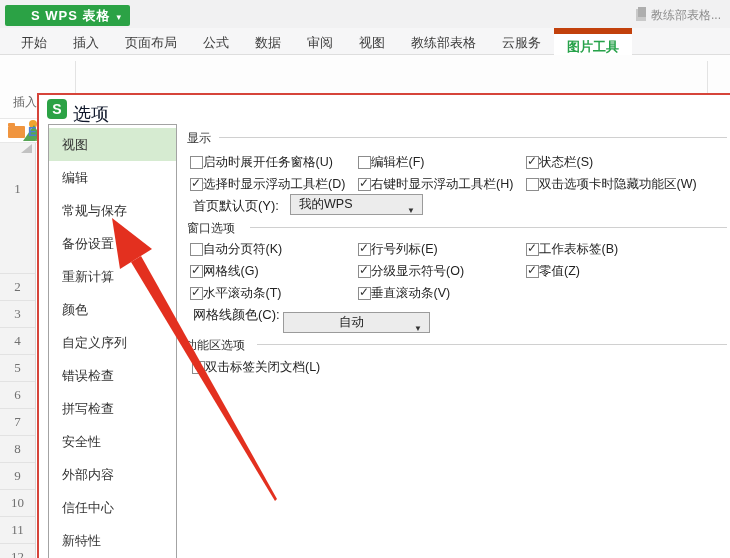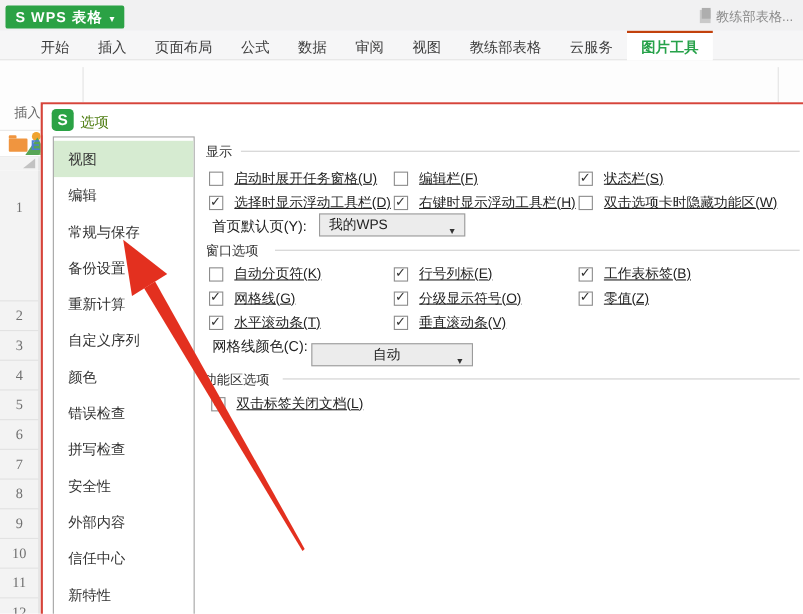--- a/index.html
+++ b/index.html
@@ -2,37 +2,37 @@
 <html><head>
 <meta charset="utf-8">
 <style>
   * { margin:0; padding:0; box-sizing:border-box; }
   html,body { width:730px; height:558px; overflow:hidden; }
   body { font-family:"Liberation Sans", sans-serif; background:#fff; position:relative; }
   .abs { position:absolute; }
 
   
   .titlebar { position:absolute; left:0; top:0; width:730px; height:28px; background:#f1f1f2; }
-  .app-btn { position:absolute; left:5px; top:5px; height:21px; padding:0 8px 0 9px;
+  .app-btn { position:absolute; left:5px; top:5px; height:21px; padding:0 8px 0 26px;
              background:#2ba245; color:#fff; font-size:13px; font-weight:bold;
              line-height:21px; border-radius:2px; letter-spacing:1px; }
   .app-btn .caret { font-size:9px; margin-left:6px; font-weight:normal; }
   .doc-name { position:absolute; left:636px; top:7px; width:94px; height:16px; overflow:hidden;
               white-space:nowrap; color:#8b8b8b; font-size:12px; line-height:15px; }
   .doc-ico { display:inline-block; width:10px; height:12px; background:#c9c9c9; position:relative;
              margin-right:5px; top:2px; }
   .doc-ico:after { content:""; position:absolute; left:2px; top:-2px; width:8px; height:10px;
                    background:#aeaeae; }
 
   
   .tabs { position:absolute; left:0; top:28px; width:730px; height:27px; background:#f6f6f7;
-          border-bottom:1px solid #dedede; display:flex; padding-left:24px; }
+          border-bottom:1px solid #dedede; display:flex; padding-left:8px; }
   .tab { height:27px; line-height:25px; padding:0 13px; font-size:13px; color:#3c3c3c;
          border-top:2px solid transparent; cursor:default; }
-  .tab.active { background:#fff; color:#27a24a; font-weight:bold; border-top:2px solid #c2410c; }
+  .tab.active { background:#fff; color:#27a24a; font-weight:bold; border-top:6px solid #c2410c; }
 
   
   .ribbon { position:absolute; left:0; top:55px; width:730px; height:63px; background:#fdfdfd; }
   .vsep { position:absolute; top:6px; width:1px; height:32px; background:#e3e3e3; }
   .rlabel { font-size:12px; color:#444; }
   .stepper-box { position:absolute; height:23px; border:1px solid #c6c6c6; background:#fff;
                  text-align:center; font-size:13px; color:#666; line-height:21px; }
   .cb-ribbon { position:absolute; display:flex; align-items:center; gap:5px; }
   .cb-ribbon .box { width:14px; height:14px; border:1px solid #9fb0a3; background:#fff;
                     position:relative; }
@@ -71,33 +71,33 @@
   .rowcell.first { height:119px; line-height:normal; padding-top:26px; }
   .rowcell.norm { height:27px; }
 
   
   .dialog { position:absolute; left:37px; top:93px; width:700px; height:470px;
             border:2px solid #d6443a; background:#fff; z-index:5; }
   .dlg-title { position:absolute; left:0; top:0; right:0; height:28px; background:#fff; }
   .dlg-logo { position:absolute; left:8px; top:4px; width:20px; height:20px; background:#2ba245;
               border-radius:4px; color:#fff; font-weight:bold; font-size:14px; text-align:center;
               line-height:20px; }
-  .dlg-name { position:absolute; left:34px; top:7px; font-size:13px; color:#4d7c0f; }
+  .dlg-name { position:absolute; left:34px; top:7px; font-size:18px; color:#0f172a; }
 
   .sidebox { position:absolute; left:9px; top:29px; width:129px; height:437px;
              border:1px solid #a3a3a3; background:#fff; padding-top:3px; overflow:hidden; }
   .side-item { height:33px; line-height:33px; padding-left:13px; font-size:13px; color:#333;
                cursor:default; }
   .side-item.selected { background:#d6ebd1; }
 
   .sec-title { position:absolute; font-size:12px; color:#333; }
   .sec-line { position:absolute; height:1px; background:#d0d0d0; }
 
-  .cb { display:inline-flex; align-items:center; gap:10px; font-size:12.5px; color:#222;
-        cursor:default; white-space:nowrap;text-decoration:underline; }
+  .cb { display:inline-flex; align-items:center; gap:0; font-size:12.5px; color:#222;
+        cursor:default; white-space:nowrap; }
   .cb .box { width:13px; height:13px; border:1px solid #8c8c8c; background:#fff; position:relative;
              flex:0 0 auto; }
   .cb .box span { position:absolute; left:0px; top:-3px; font-size:12px; color:#333; }
   .grid3 { position:absolute; display:grid; grid-template-columns:168px 168px auto; }
   .grid3 .cb { height:22px; }
   .grid1 .cb { height:22px; }
 
   .field-label { position:absolute; font-size:13px; color:#222; }
   .dropdown { position:absolute; height:21px; border:1px solid #9b9b9b; background:#ececec;
               font-size:12.5px; color:#222; line-height:19px; padding:0 18px 0 8px; }
@@ -240,22 +240,22 @@
     <span class="dlg-logo">S</span>
     <span class="dlg-name">选项</span>
   </div>
 
   <div class="sidebox" id="side-list">
       <div class="side-item selected">视图</div>
       <div class="side-item">编辑</div>
       <div class="side-item">常规与保存</div>
       <div class="side-item">备份设置</div>
       <div class="side-item">重新计算</div>
+      <div class="side-item">颜色</div>
       <div class="side-item">自定义序列</div>
-      <div class="side-item">颜色</div>
       <div class="side-item">错误检查</div>
       <div class="side-item">拼写检查</div>
       <div class="side-item">安全性</div>
       <div class="side-item">外部内容</div>
       <div class="side-item">信任中心</div>
       <div class="side-item">新特性</div>
     </div>
 
   <div class="sec-title" style="left:148px;top:35px;">显示</div>
   <div class="sec-line" style="left:180px;top:42px;right:8px;"></div>

